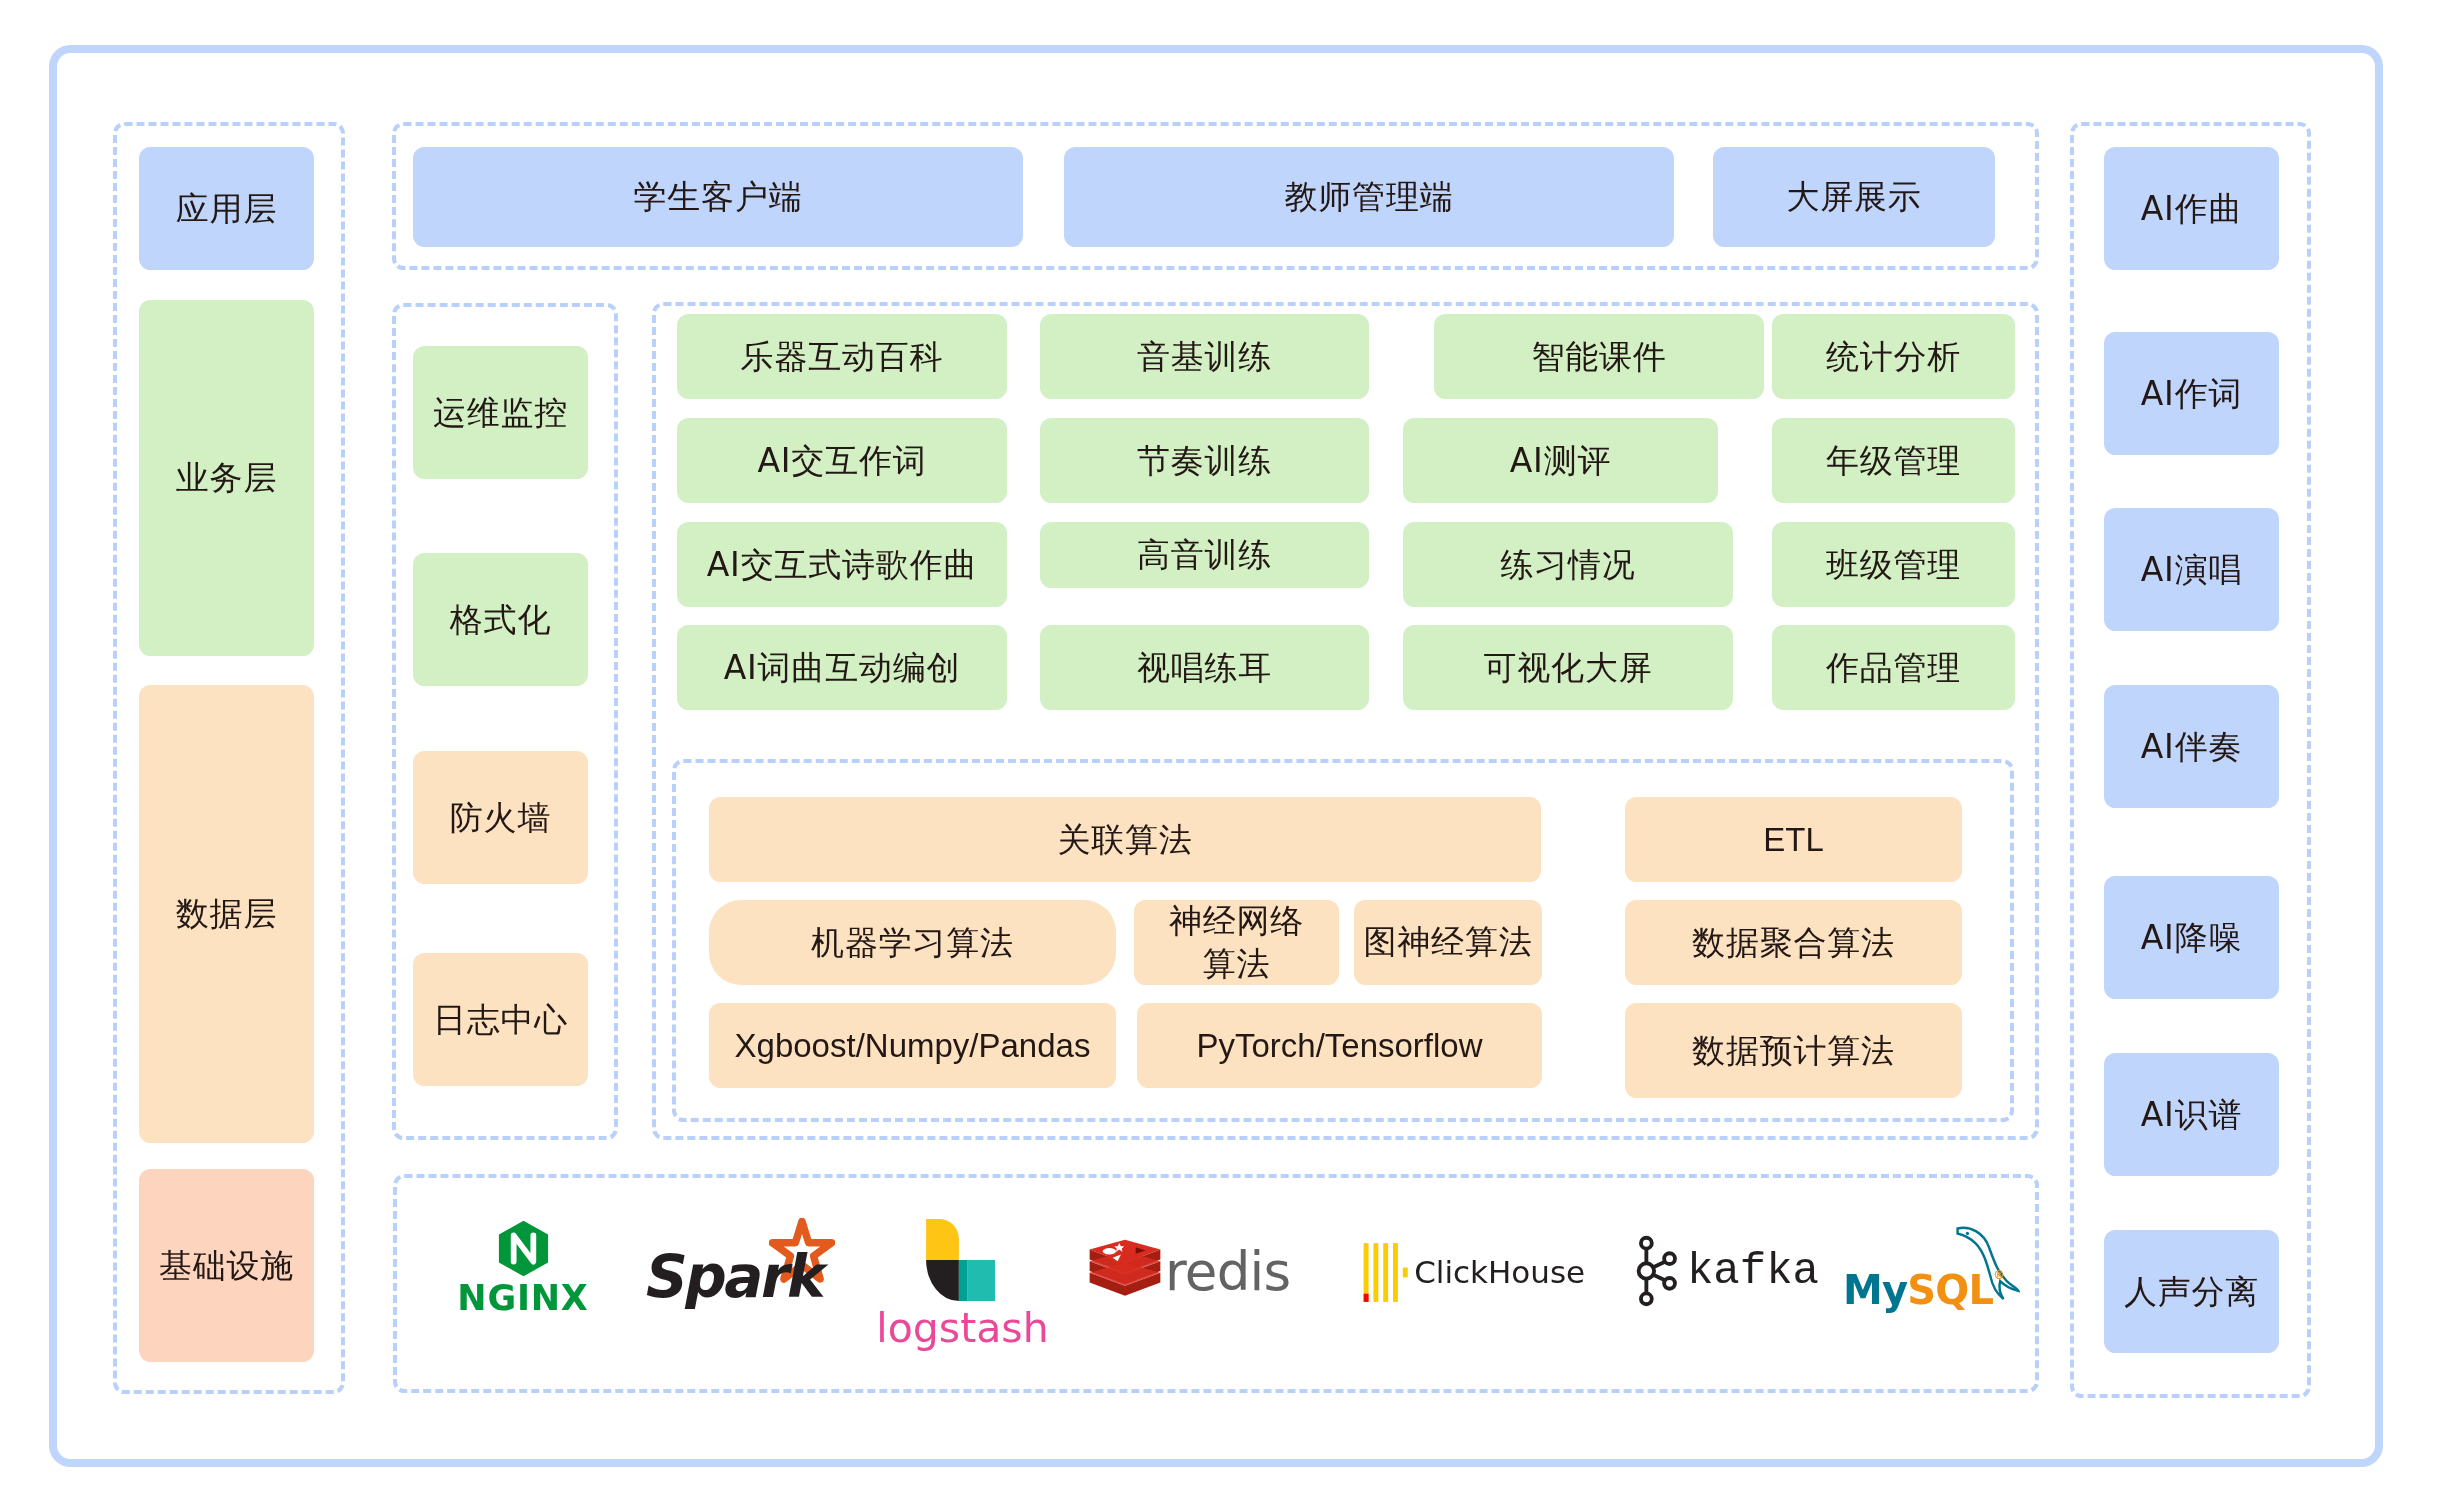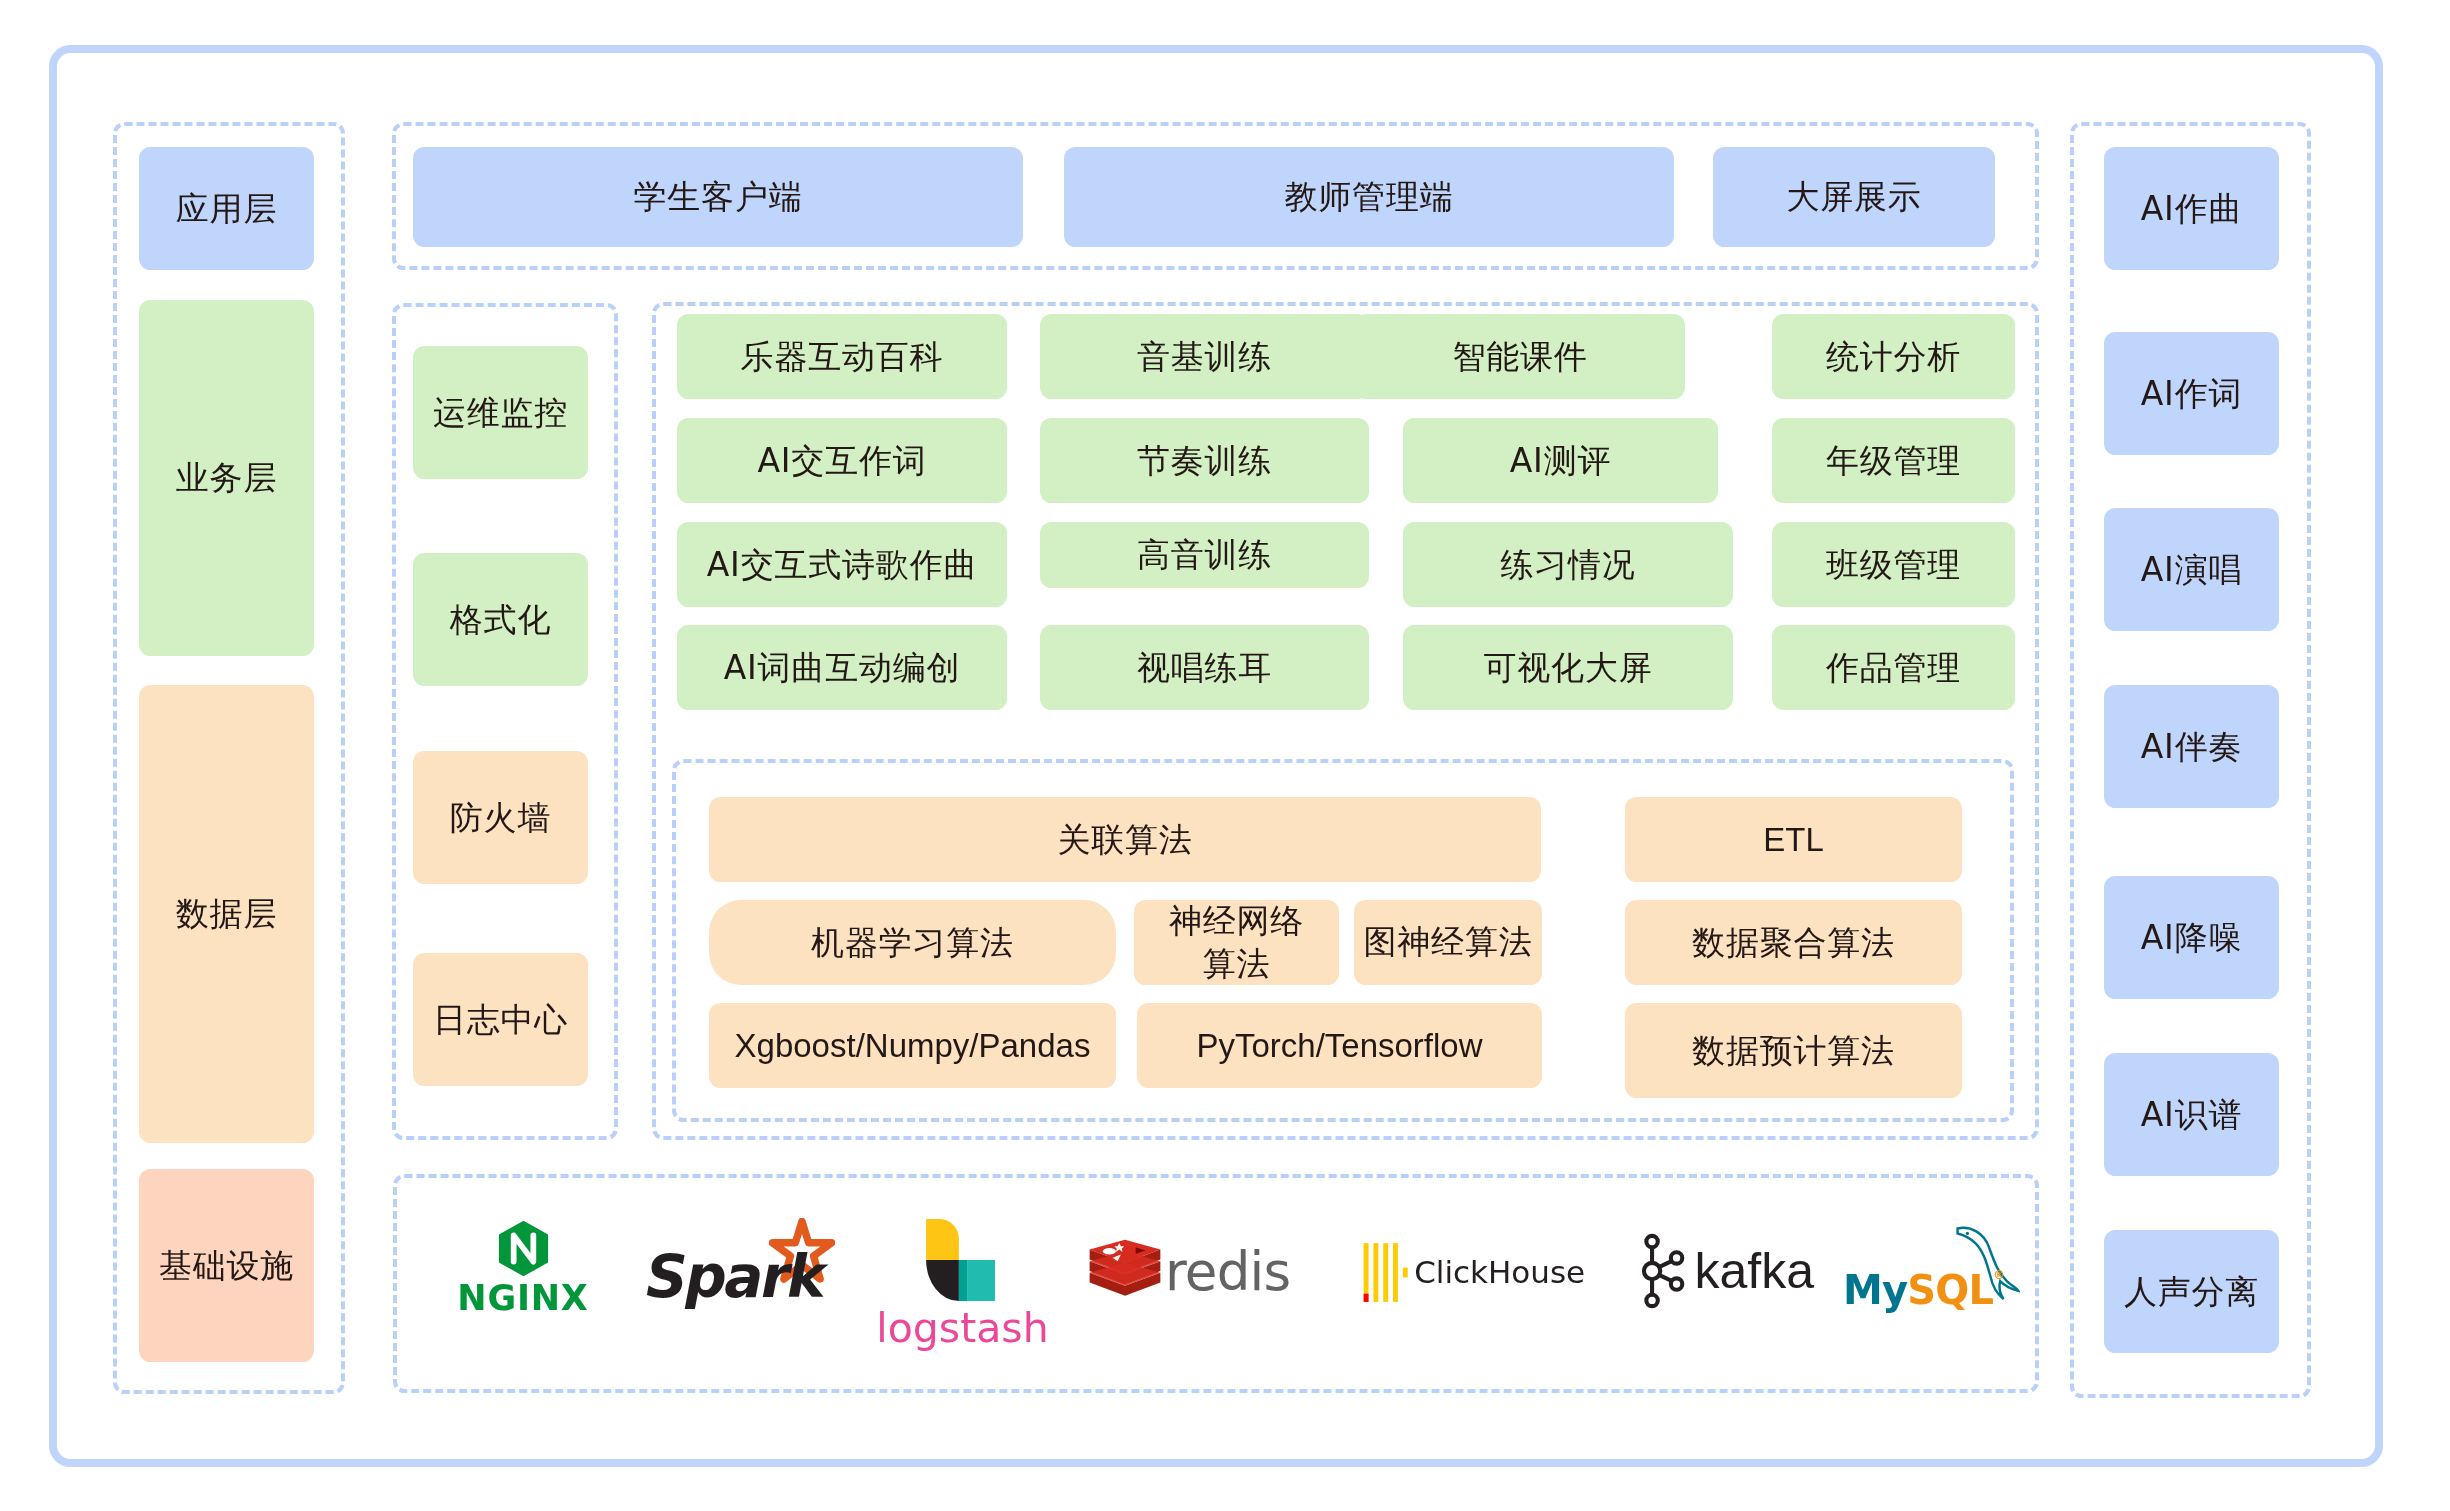--- a/index.html
+++ b/index.html
@@ -38,21 +38,21 @@
 <div class="abs box green" style="left:413px; top:346px; width:175px; height:133px;">运维监控</div>
 <div class="abs box green" style="left:413px; top:553px; width:175px; height:133px;">格式化</div>
 <div class="abs box orange" style="left:413px; top:751px; width:175px; height:133px;">防火墙</div>
 <div class="abs box orange" style="left:413px; top:953px; width:175px; height:133px;">日志中心</div>
 
 <div class="abs dash" style="left:652px; top:302px; width:1387px; height:838px;"></div>
 
 <div id="biz-grid">
     <div class="abs box green" style="left: 677px; top: 314px; width: 330px; height: 85px;">乐器互动百科</div>
     <div class="abs box green" style="left: 1040px; top: 314px; width: 329px; height: 85px;">音基训练</div>
-    <div class="abs box green" style="left: 1355px; top: 314px; width: 330px; height: 85px;">智能课件</div>
+    <div class="abs box green" style="left: 1434px; top: 314px; width: 330px; height: 85px;">智能课件</div>
     <div class="abs box green" style="left: 1772px; top: 314px; width: 243px; height: 85px;">统计分析</div>
     <div class="abs box green" style="left: 677px; top: 418px; width: 330px; height: 85px;">AI交互作词</div>
     <div class="abs box green" style="left: 1040px; top: 418px; width: 329px; height: 85px;">节奏训练</div>
     <div class="abs box green" style="left: 1403px; top: 418px; width: 315px; height: 85px;">AI测评</div>
     <div class="abs box green" style="left: 1772px; top: 418px; width: 243px; height: 85px;">年级管理</div>
     <div class="abs box green" style="left: 677px; top: 522px; width: 330px; height: 85px;">AI交互式诗歌作曲</div>
     <div class="abs box green" style="left: 1040px; top: 522px; width: 329px; height: 66px;">高音训练</div>
     <div class="abs box green" style="left: 1403px; top: 522px; width: 330px; height: 85px;">练习情况</div>
     <div class="abs box green" style="left: 1772px; top: 522px; width: 243px; height: 85px;">班级管理</div>
     <div class="abs box green" style="left: 677px; top: 625px; width: 330px; height: 85px;">AI词曲互动编创</div>
@@ -142,21 +142,21 @@
       <circle cx="16" cy="46" r="10"></circle>
       <circle cx="16" cy="82" r="7"></circle>
       <circle cx="46" cy="30" r="7"></circle>
       <circle cx="46" cy="62" r="7"></circle>
       <line x1="16" y1="17" x2="16" y2="36"></line>
       <line x1="16" y1="56" x2="16" y2="75"></line>
       <line x1="25" y1="41" x2="40" y2="34"></line>
       <line x1="25" y1="51" x2="40" y2="58"></line>
     </g>
   </svg>
-  <div style="font-family:Liberation Sans, sans-serif; font-size:50px; color:#231f20; line-height:1; margin-left:6.6px;">kafka</div>
+  <div style="font-family:Liberation Mono, monospace; font-size:44px; color:#231f20; line-height:1; margin-left:6.6px;">kafka</div>
 </div>
 
 <div class="abs logo" style="left:1839px; top:1222px; width:189px; height:103px;">
   <div style="position:relative; width:181px; height:103px;">
     <svg width="74" height="82" viewBox="0 0 90 100" style="position:absolute; left:103px; top:0;">
       <path d="M14 8 C30 4 46 14 52 30 C58 46 62 60 74 72 C80 78 86 80 88 84 C80 82 72 78 66 72 C64 80 66 88 70 94 C60 86 56 76 54 66 C50 52 46 36 36 26 C30 20 22 16 14 14 Z" fill="none" stroke="#00758f" stroke-width="3"></path>
       <circle cx="26" cy="14" r="2" fill="#00758f"></circle>
     </svg>
     <div style="position:absolute; left:0; top:48px; font-family:'DejaVu Sans',sans-serif; font-weight:bold; font-size:40px; line-height:1; letter-spacing:-0.8px;">
       <span style="color:#00758f;">My</span><span style="color:#f29111;">SQL</span><span style="color:#f29111; font-size:11.5px; vertical-align:top;">®</span>

